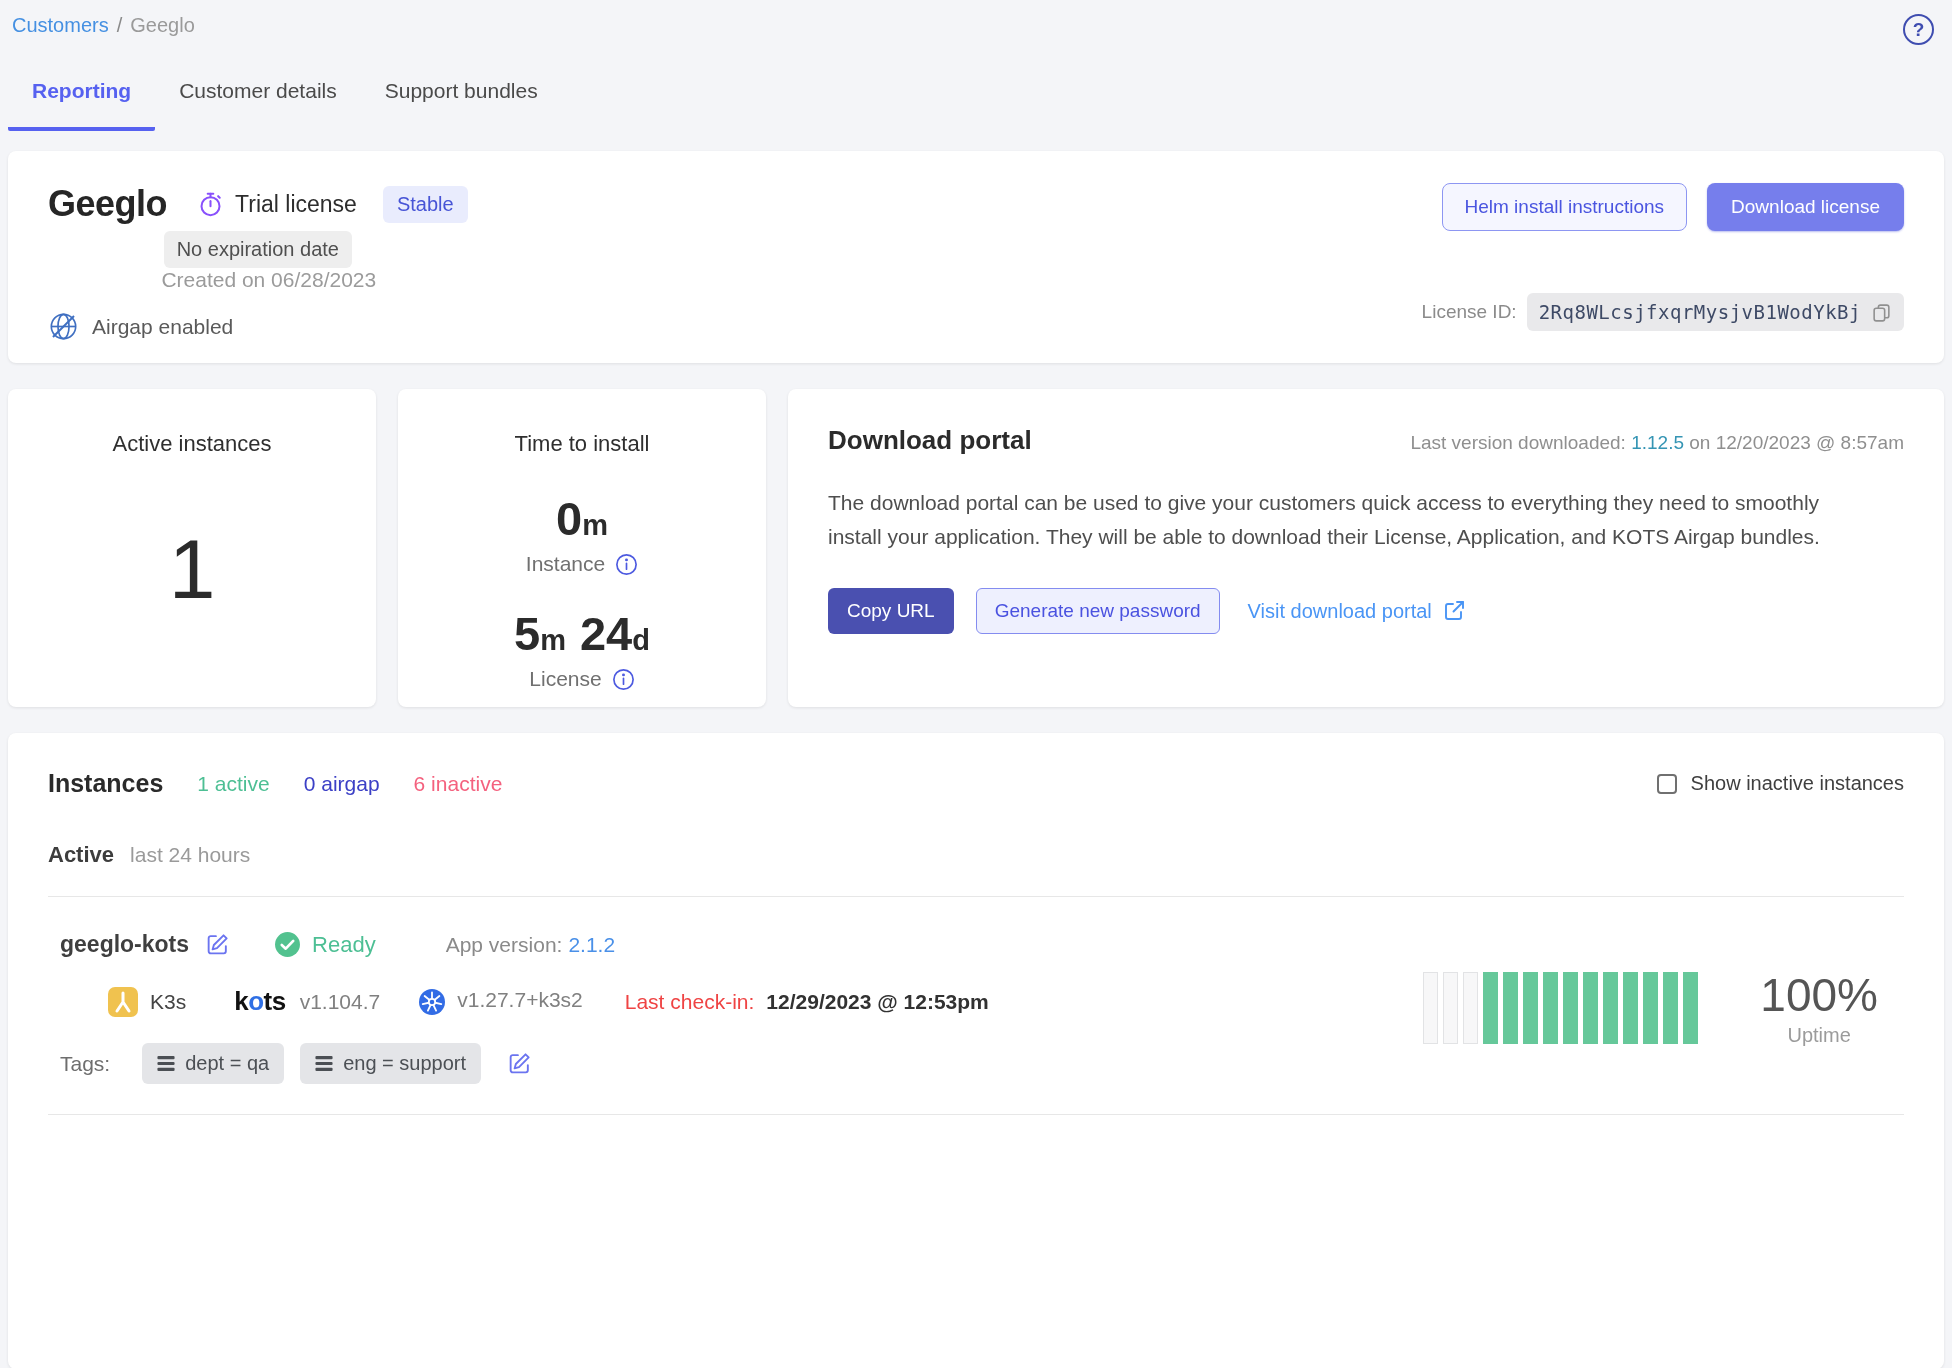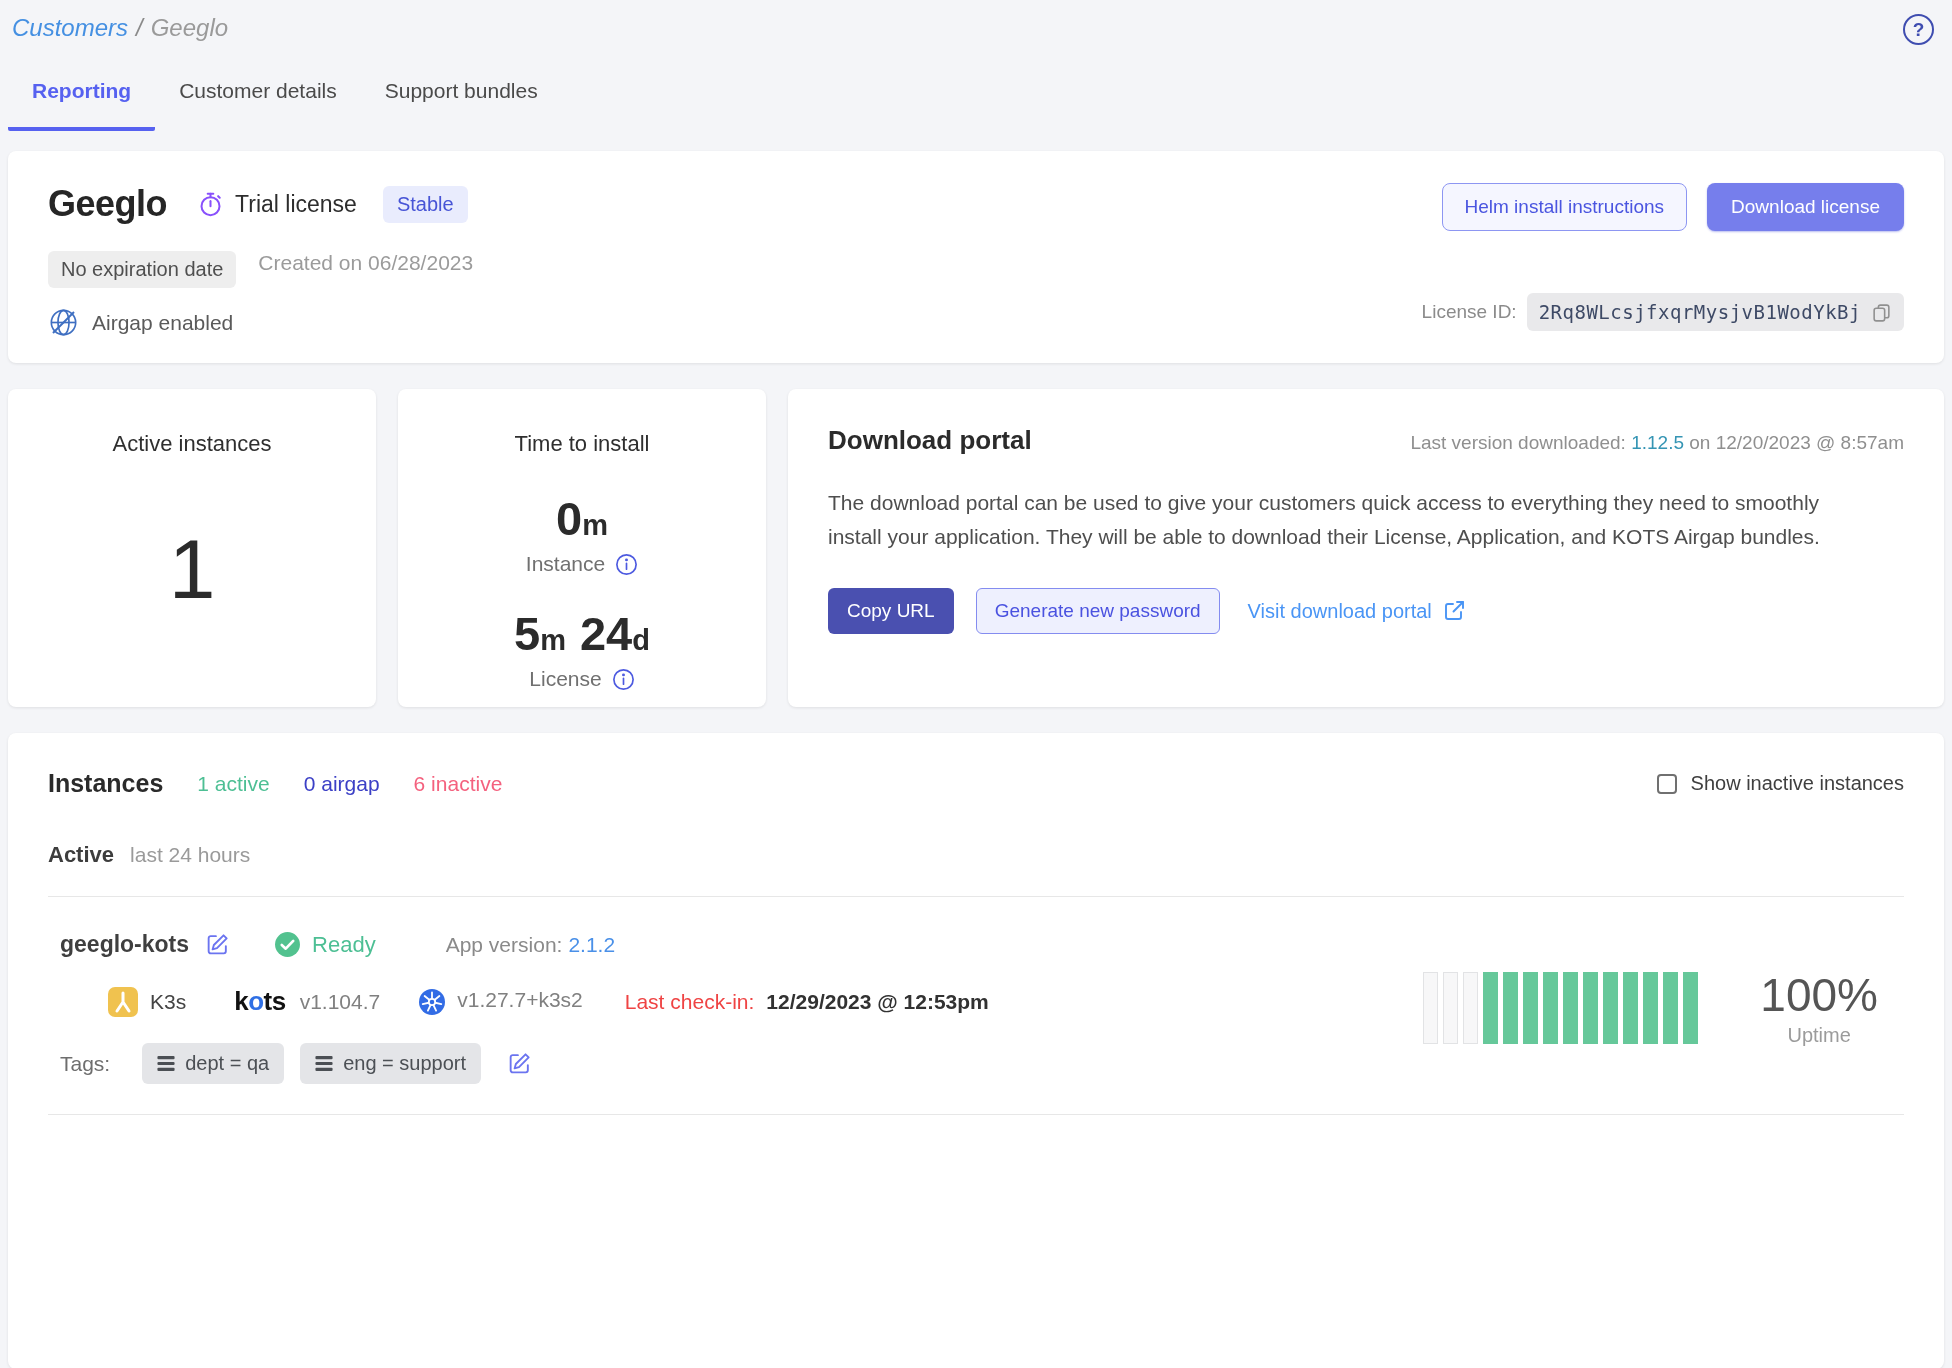--- a/index.html
+++ b/index.html
@@ -2,21 +2,21 @@
 <html><head>
 <meta charset="utf-8">
 <style>
   * { margin:0; padding:0; box-sizing:border-box; }
   html,body { width:1952px; height:1368px; overflow:hidden; }
   body { background:#f4f5f8; font-family:"Liberation Sans",sans-serif; color:#333; }
   .page { padding:14px 8px 0; }
 
   
   .topbar { display:flex; justify-content:space-between; align-items:flex-start; padding:0 4px; }
-  .breadcrumb { font-size:24px; color:#9a9a9a;font-style:italic; }
+  .breadcrumb { font-size:20px; color:#9a9a9a; }
   .bc-link { color:#4590e2; cursor:pointer; }
   .bc-sep { margin:0 8px; color:#8a8a8a; }
   .help-btn { width:31px; height:31px; border:2px solid #3f4db0; border-radius:50%;
     color:#3f4db0; font-size:19px; font-weight:bold; display:flex; align-items:center;
     justify-content:center; margin-right:6px; cursor:pointer; }
 
   
   .tabs { display:flex; margin-top:34px; }
   .tab { font-size:21px; color:#4a4a4a; padding:0 24px 24px; cursor:pointer; }
   .tab.active { color:#5661f0; font-weight:bold; border-bottom:4px solid #5661f0; border-radius:0 0 2px 2px; }
@@ -25,21 +25,21 @@
   .card { background:#fff; border-radius:8px; box-shadow:0 1px 3px rgba(0,0,0,.09); }
 
   
   .customer-card { margin-top:20px; height:212px; padding:32px 40px; display:flex; justify-content:space-between; }
   .cc-left { display:flex; flex-direction:column; }
   .cc-title-row { display:flex; align-items:center; }
   .customer-name { font-size:36px; font-weight:bold; color:#262626; letter-spacing:-.5px; }
   .license-type { display:flex; align-items:center; margin-left:30px; font-size:23px; color:#2d2d2d; }
   .license-type svg { margin-right:11px; }
   .badge-stable { margin-left:26px; background:#e9ecfd; color:#4754d6; font-size:20px; padding:7px 14px; border-radius:6px; }
-  .cc-meta-row { display:flex; align-items:flex-start; margin-top:26px; }
+  .cc-meta-row { display:flex; align-items:center; margin-top:6px;flex-direction:column; }
   .chip-gray { background:#eeeeee; color:#4f4f4f; font-size:20px; padding:7px 13px; border-radius:6px; }
   .created { margin-left:22px; font-size:21px; color:#9b9b9b; }
   .cc-airgap-row { display:flex; align-items:center; margin-top:19px; font-size:21px; color:#5a5a5a; }
   .cc-airgap-row svg { margin-right:13px; }
   .cc-right { display:flex; flex-direction:column; align-items:flex-end; justify-content:space-between; }
   .btn-row { display:flex; gap:20px; }
   .btn { font-size:19px; border-radius:8px; cursor:pointer; font-family:inherit; }
   .btn-helm { background:#f5f6ff; border:1.5px solid #8d96f2; color:#4a55e0; padding:12px 22px; }
   .btn-primary { background:#767eec; border:none; color:#fff; padding:13px 24px; box-shadow:0 1px 2px rgba(80,90,220,.4); }
   .license-row { display:flex; align-items:center; font-size:19px; color:#8b8b8b; }

